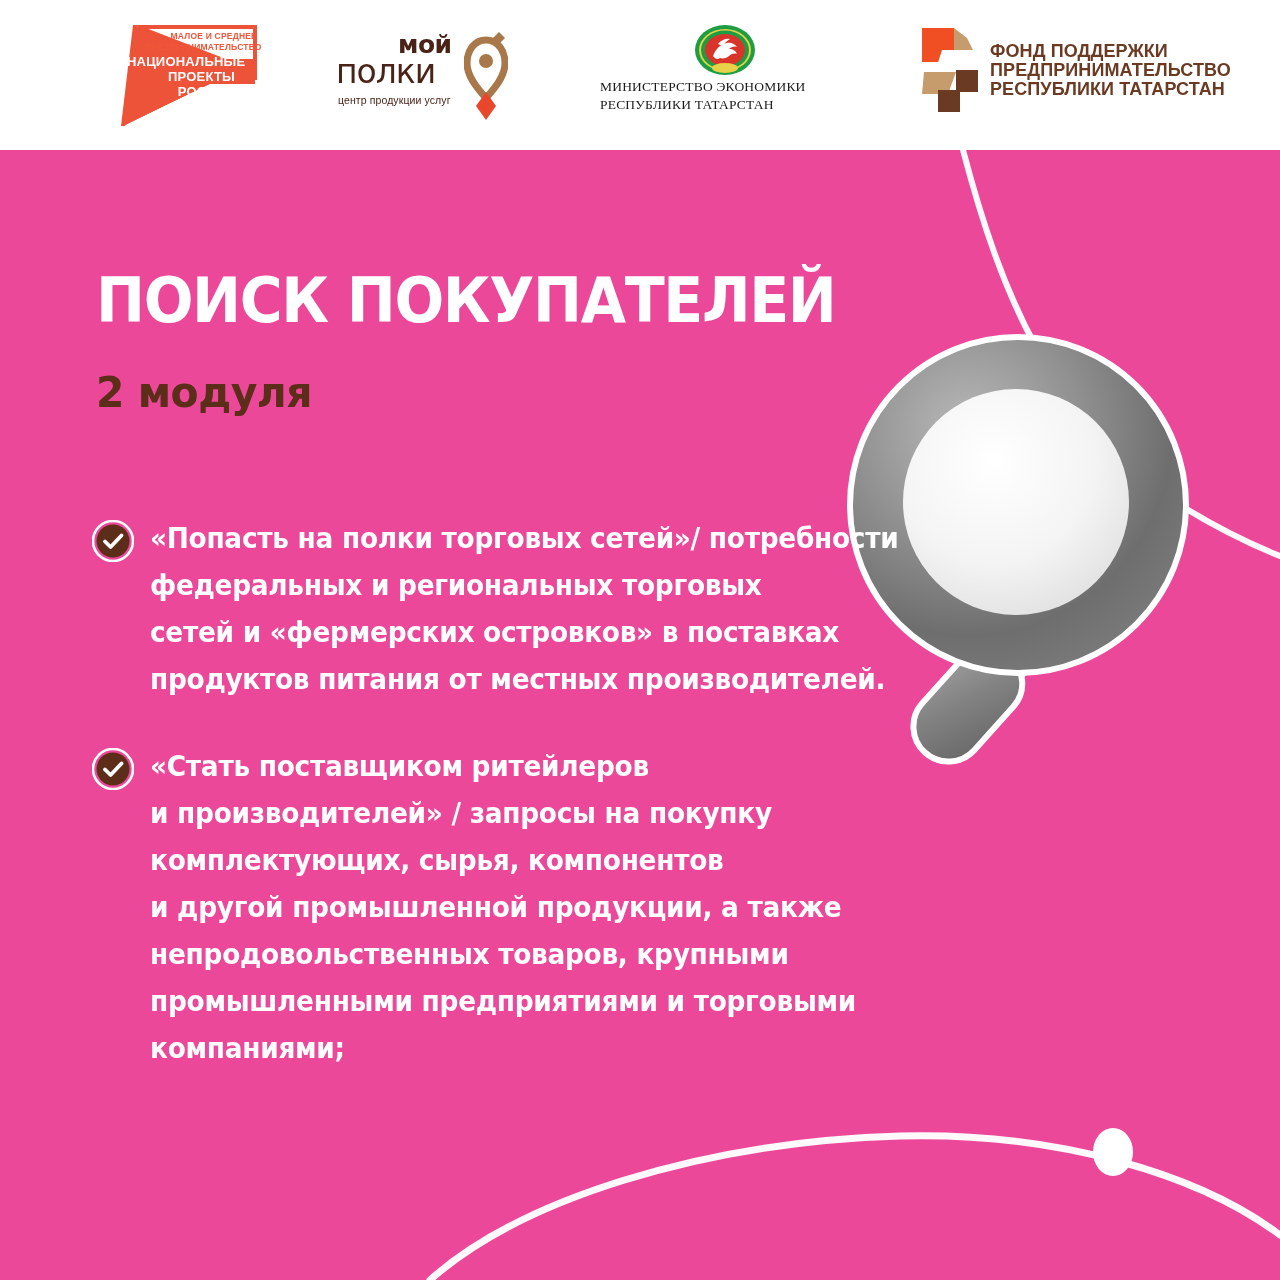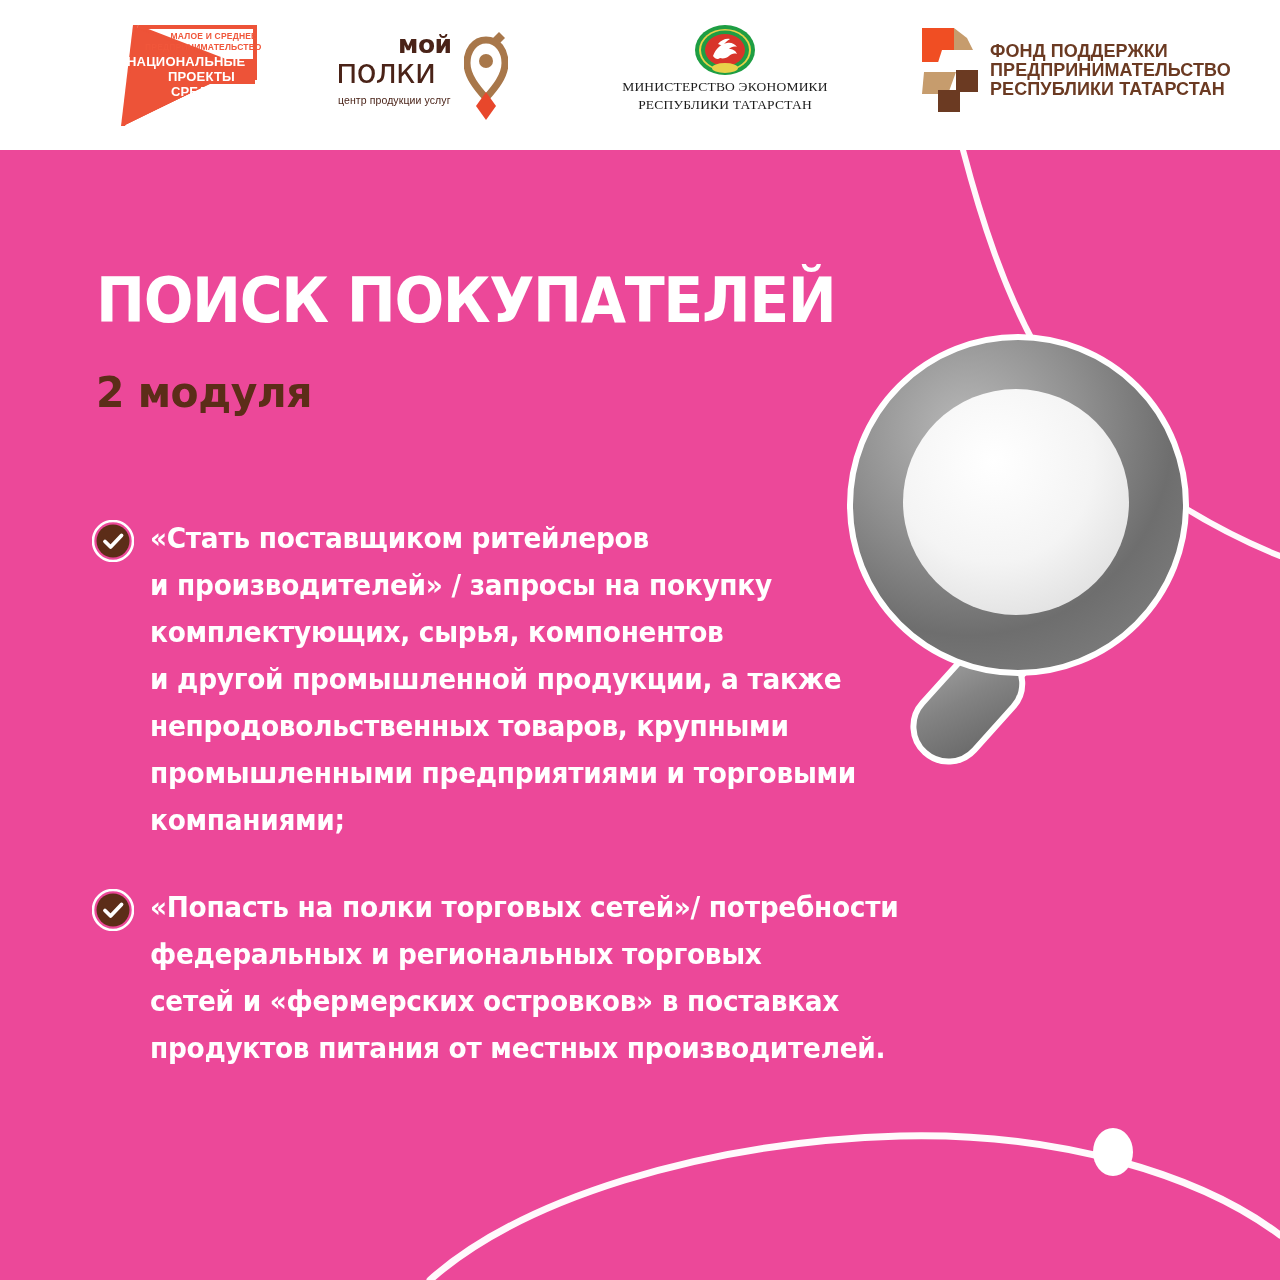--- a/index.html
+++ b/index.html
@@ -55,21 +55,21 @@
   .mb-sub{
     position:absolute;left:2px;top:64px;
     color:#4A2318;font-size:10.5px;font-weight:400;letter-spacing:.1px;
   }
   .mb-pin{position:absolute;left:128px;top:2px;}
 
   
   .logo-min{position:absolute;left:600px;top:24px;width:250px;height:100px;}
   .min-emblem{position:absolute;left:93px;top:0px;}
   .min-txt{
-    position:absolute;left:0;top:54px;width:250px;text-align:center;
+    position:absolute;left:0;top:54px;width:250px;
     color:#1b1b1b;font-family:"Liberation Serif", serif;
     font-size:13.5px;font-weight:400;line-height:18px;letter-spacing:.2px;
   }
 
   
   .logo-fund{position:absolute;left:922px;top:28px;width:270px;height:90px;}
   .fund-mark{position:absolute;left:0;top:0;}
   .fund-txt{
     position:absolute;left:68px;top:14px;
     color:#6B3A22;font-size:18px;font-weight:700;line-height:19px;letter-spacing:.1px;
@@ -175,21 +175,21 @@
         <path d="M33 3 L152 3 L152 38 L148 38 L148 7 L37 7 Z" fill="#ED5338"></path>
         <path d="M33 3 L22 100 L20 104 L16 104 L28 3 Z" fill="#ED5338"></path>
         <path d="M33 3 L18 104 L112 58 L152 58 L152 37 L121 37 Z" fill="#ED5338"></path>
         <path d="M18 104 L108 60 L148 60 L148 40 L120 40 L31 5 Z" fill="#ED5338"></path>
         <path d="M31 6 L18 103 L105 62 L150 62 L150 40 L118 40 Z" fill="#ED5338"></path>
       </svg>
       <div class="np-txt-top" style="white-space:pre-line">МАЛОЕ И СРЕДНЕЕ
 ПРЕДПРИНИМАТЕЛЬСТВО</div>
       <div class="np-txt-main" style="white-space:pre-line">НАЦИОНАЛЬНЫЕ
 ПРОЕКТЫ
-СРЕДНЕЕ</div>
+РОССИИ</div>
     </div>
 
     <div class="logo-mb">
       <span class="mb-moy">мой</span>
       <span class="mb-biz">полки</span>
       <span class="mb-sub">центр продукции услуг</span>
       <svg class="mb-pin" width="44" height="88" viewBox="0 0 44 88" xmlns="http://www.w3.org/2000/svg">
         <path d="M22 8 C34 8 41 19 41 31 C41 44 31 56 22 66 C13 56 3 44 3 31 C3 19 10 8 22 8 Z" fill="none" stroke="#A8774A" stroke-width="7"></path>
         <circle cx="22" cy="29" r="7" fill="#A8774A"></circle>
         <path d="M35 0 L41 6 L35 12 L29 6 Z" fill="#A8774A"></path>
@@ -230,44 +230,44 @@
       </div>
     </div>
   </div>
 
   <div class="content">
 
     <div class="title">ПОИСК ПОКУПАТЕЛЕЙ</div>
     <div class="subtitle">2 модуля</div>
 
     <div class="bullets">
+
+      <div class="bullet">
+        <svg class="mark" viewBox="0 0 42 42" xmlns="http://www.w3.org/2000/svg">
+          <circle cx="21" cy="21" r="20" fill="none" stroke="#ffffff" stroke-width="2.6"></circle>
+          <circle cx="21" cy="21" r="16.5" fill="#5C2D18"></circle>
+          <path d="M13 21.5 L18.6 27 L29.5 15.5" fill="none" stroke="#ffffff" stroke-width="3.8" stroke-linecap="round" stroke-linejoin="round"></path>
+        </svg>
+        <span class="btext">«Попасть на полки торговых сетей»/ потребности
+федеральных и региональных торговых
+сетей и «фермерских островков» в поставках
+продуктов питания от местных производителей.</span>
+      </div>
 
       <div class="bullet">
         <svg class="mark" viewBox="0 0 42 42" xmlns="http://www.w3.org/2000/svg">
           <circle cx="21" cy="21" r="20" fill="none" stroke="#ffffff" stroke-width="2.6"></circle>
           <circle cx="21" cy="21" r="16.5" fill="#5C2D18"></circle>
           <path d="M13 21.5 L18.6 27 L29.5 15.5" fill="none" stroke="#ffffff" stroke-width="3.8" stroke-linecap="round" stroke-linejoin="round"></path>
         </svg>
         <span class="btext">«Стать поставщиком ритейлеров
 и производителей» / запросы на покупку
 комплектующих, сырья, компонентов
 и другой промышленной продукции, а также
 непродовольственных товаров, крупными
 промышленными предприятиями и торговыми
 компаниями;</span>
       </div>
 
-      <div class="bullet">
-        <svg class="mark" viewBox="0 0 42 42" xmlns="http://www.w3.org/2000/svg">
-          <circle cx="21" cy="21" r="20" fill="none" stroke="#ffffff" stroke-width="2.6"></circle>
-          <circle cx="21" cy="21" r="16.5" fill="#5C2D18"></circle>
-          <path d="M13 21.5 L18.6 27 L29.5 15.5" fill="none" stroke="#ffffff" stroke-width="3.8" stroke-linecap="round" stroke-linejoin="round"></path>
-        </svg>
-        <span class="btext">«Попасть на полки торговых сетей»/ потребности
-федеральных и региональных торговых
-сетей и «фермерских островков» в поставках
-продуктов питания от местных производителей.</span>
-      </div>
-
     </div>
   </div>
 
 </div>
 
 </body></html>

